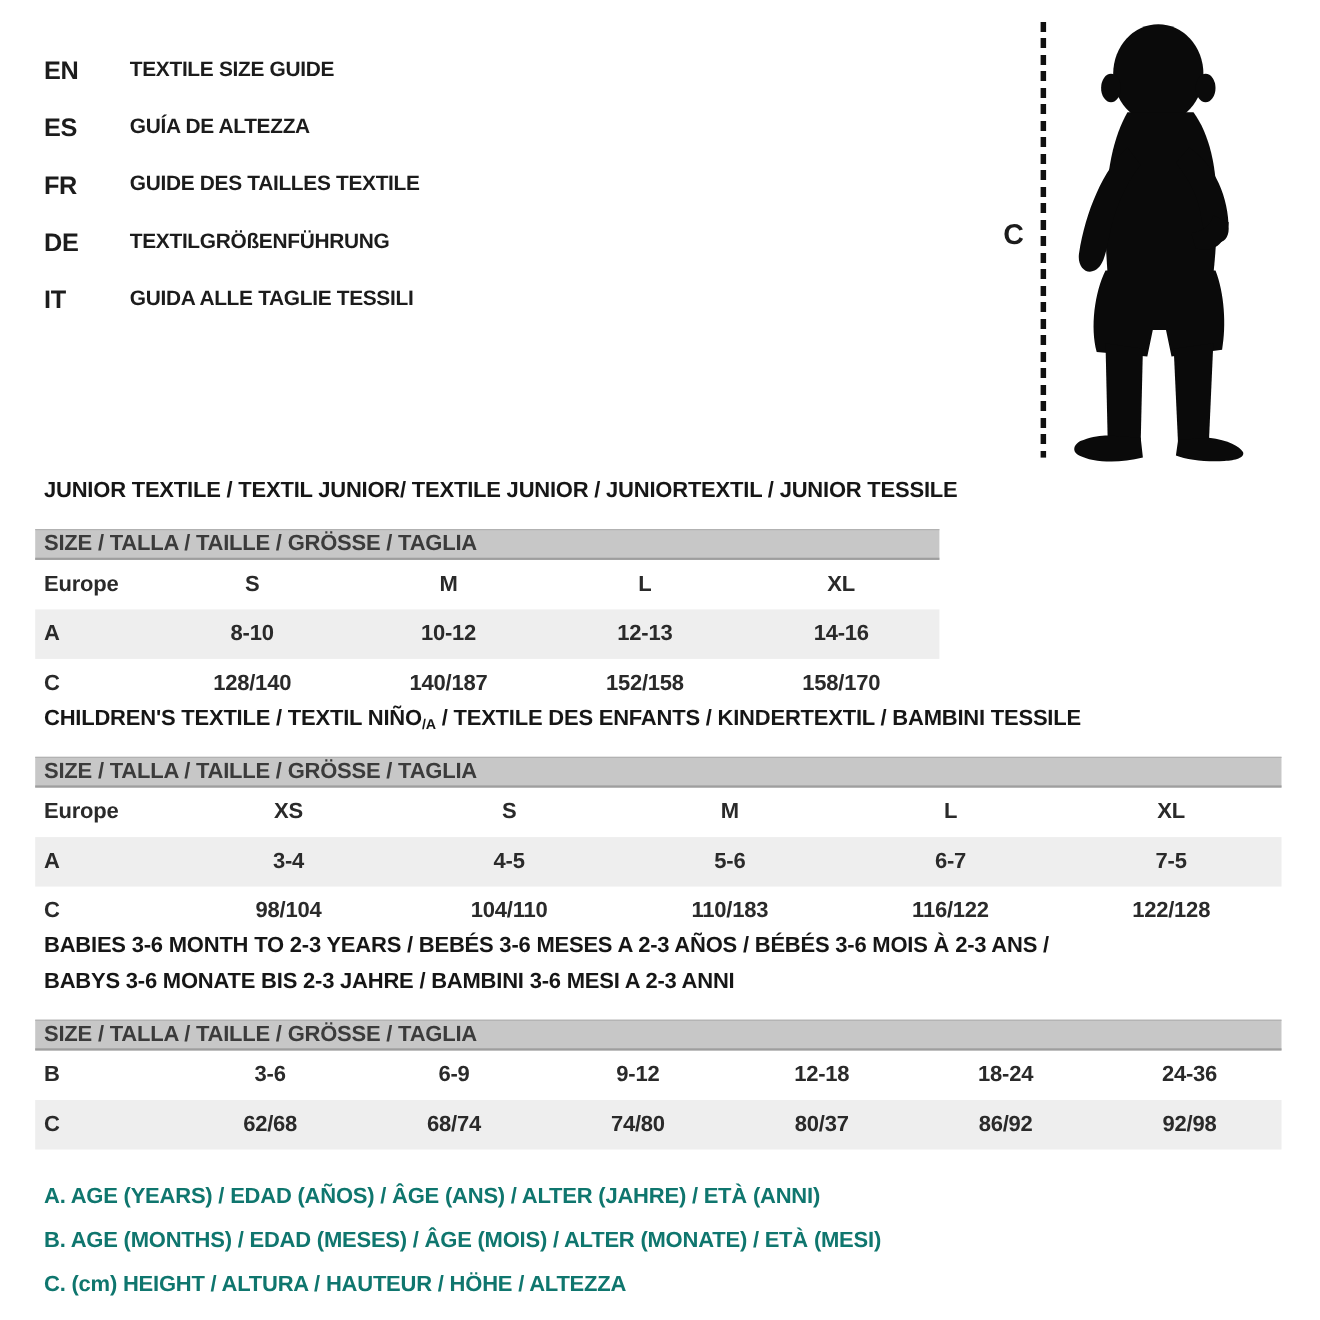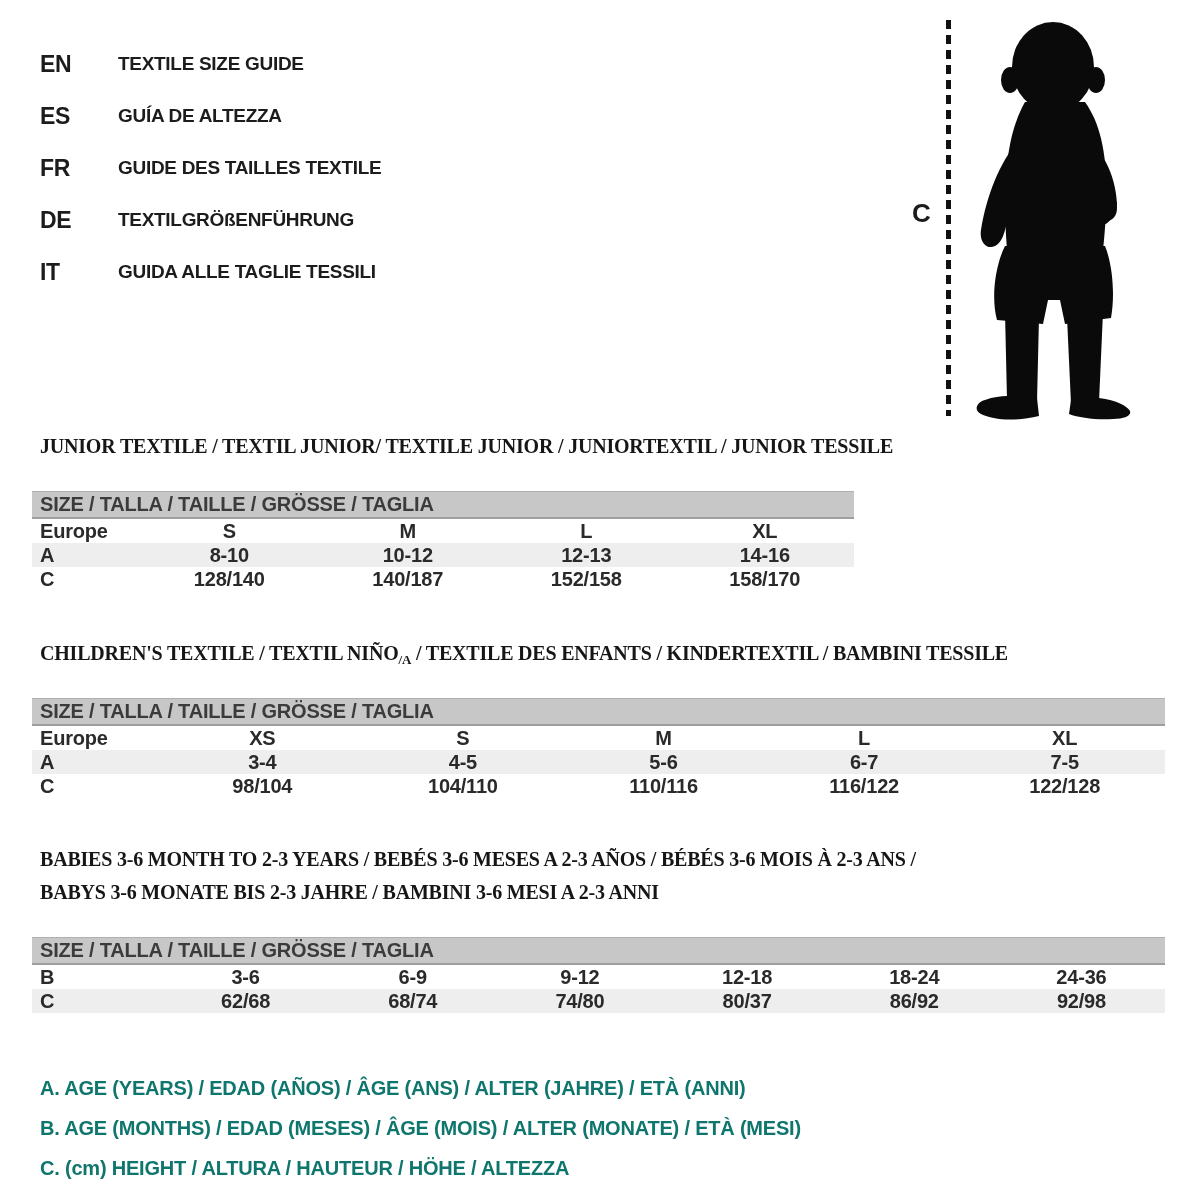--- a/index.html
+++ b/index.html
@@ -30,39 +30,38 @@
     width:5px; height:396px;
     background:repeating-linear-gradient(to bottom, #101010 0 9px, transparent 9px 15px);
   }
   .silhouette { position:absolute; left:62px; top:12px; }
 
   
   .section-title {
     position:absolute; left:40px;
     font-size:20px; font-weight:700; letter-spacing:-0.2px; color:#161616;
     white-space:nowrap;
-    font-family:Liberation Serif, serif;
   }
   .title-sub { font-size:13px; vertical-align:-4px; font-weight:700; }
 
-  .tbl { position:absolute; left:32px;margin-top:10px; }
+  .tbl { position:absolute; left:32px; }
   .tbl-junior   { width:822px;  }
   .tbl-children { width:1133px; }
   .tbl-babies   { width:1133px; }
 
   .size-bar {
     height:28px; display:flex; align-items:center;
     background:#c7c7c7;
     border-top:1px solid #b0b0b0;
     border-bottom:2px solid #9e9e9e;
     padding-left:8px;
     font-size:20px; font-weight:700; letter-spacing:-0.2px; color:#3b3b3b;
     white-space:nowrap;
   }
-  .trow { display:grid; height:24px; align-items:center; }
+  .trow { display:grid; height:45px; align-items:center; }
   .tbl-junior   .trow { grid-template-columns:108px repeat(4,1fr); }
   .tbl-children .trow { grid-template-columns:130px repeat(5,1fr); }
   .tbl-babies   .trow { grid-template-columns:130px repeat(6,1fr); }
   .trow.shaded { background:#eeeeee; }
   .cell { font-size:20px; font-weight:700; letter-spacing:-0.2px; color:#2a2a2a; text-align:center; }
   .cell.lbl { text-align:left; padding-left:8px; }
 
   
   .footnotes { position:absolute; left:40px; top:1068px; }
   .footnote { height:40px; display:flex; align-items:center;
@@ -170,21 +169,21 @@
       <span class="cell">3-4</span>
       <span class="cell">4-5</span>
       <span class="cell">5-6</span>
       <span class="cell">6-7</span>
       <span class="cell">7-5</span>
     </div>
     <div class="trow">
       <span class="cell lbl">C</span>
       <span class="cell">98/104</span>
       <span class="cell">104/110</span>
-      <span class="cell">110/116</span>
+      <span class="cell">110/183</span>
       <span class="cell">116/122</span>
       <span class="cell">122/128</span>
     </div>
   </div>
 
   <div class="section-title" style="top:848px;">BABIES 3-6 MONTH TO 2-3 YEARS / BEBÉS 3-6 MESES A 2-3 AÑOS / BÉBÉS 3-6 MOIS À 2-3 ANS /</div>
   <div class="section-title" style="top:881px;">BABYS 3-6 MONATE BIS 2-3 JAHRE / BAMBINI 3-6 MESI A 2-3 ANNI</div>
 
   <div class="tbl tbl-babies" style="top:927px;">
     <div class="size-bar">SIZE / TALLA / TAILLE / GRÖSSE / TAGLIA</div>

